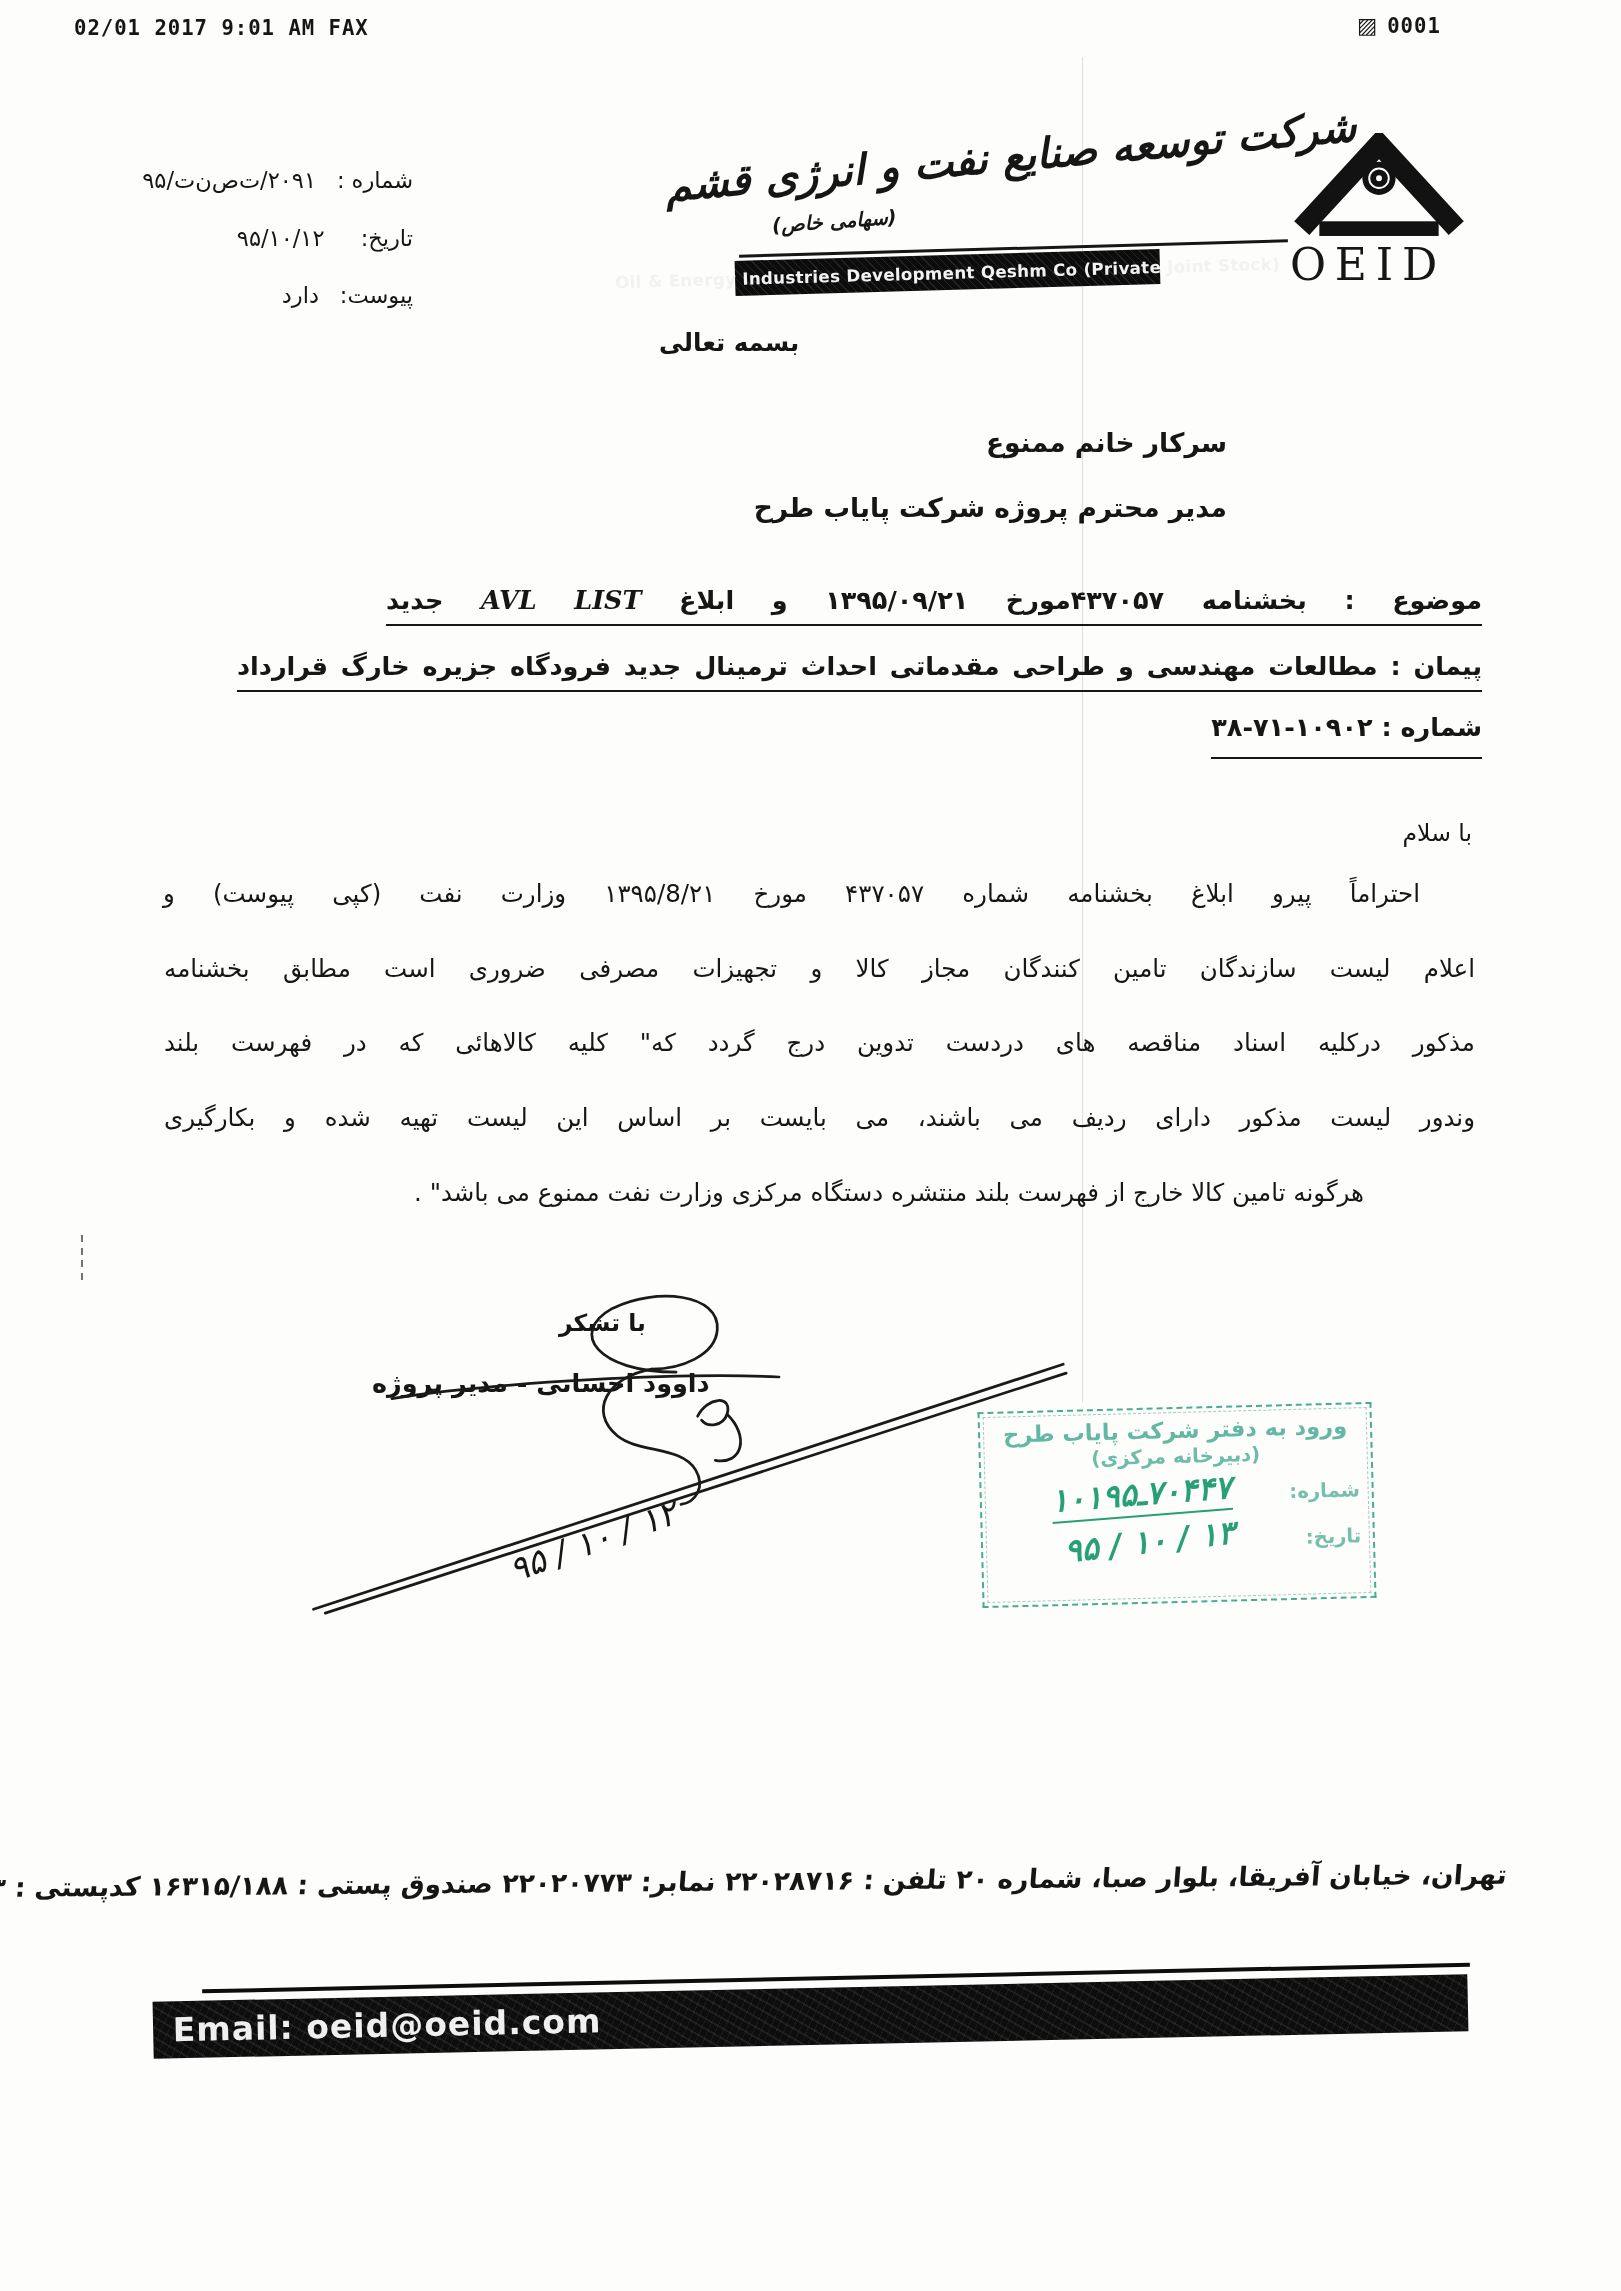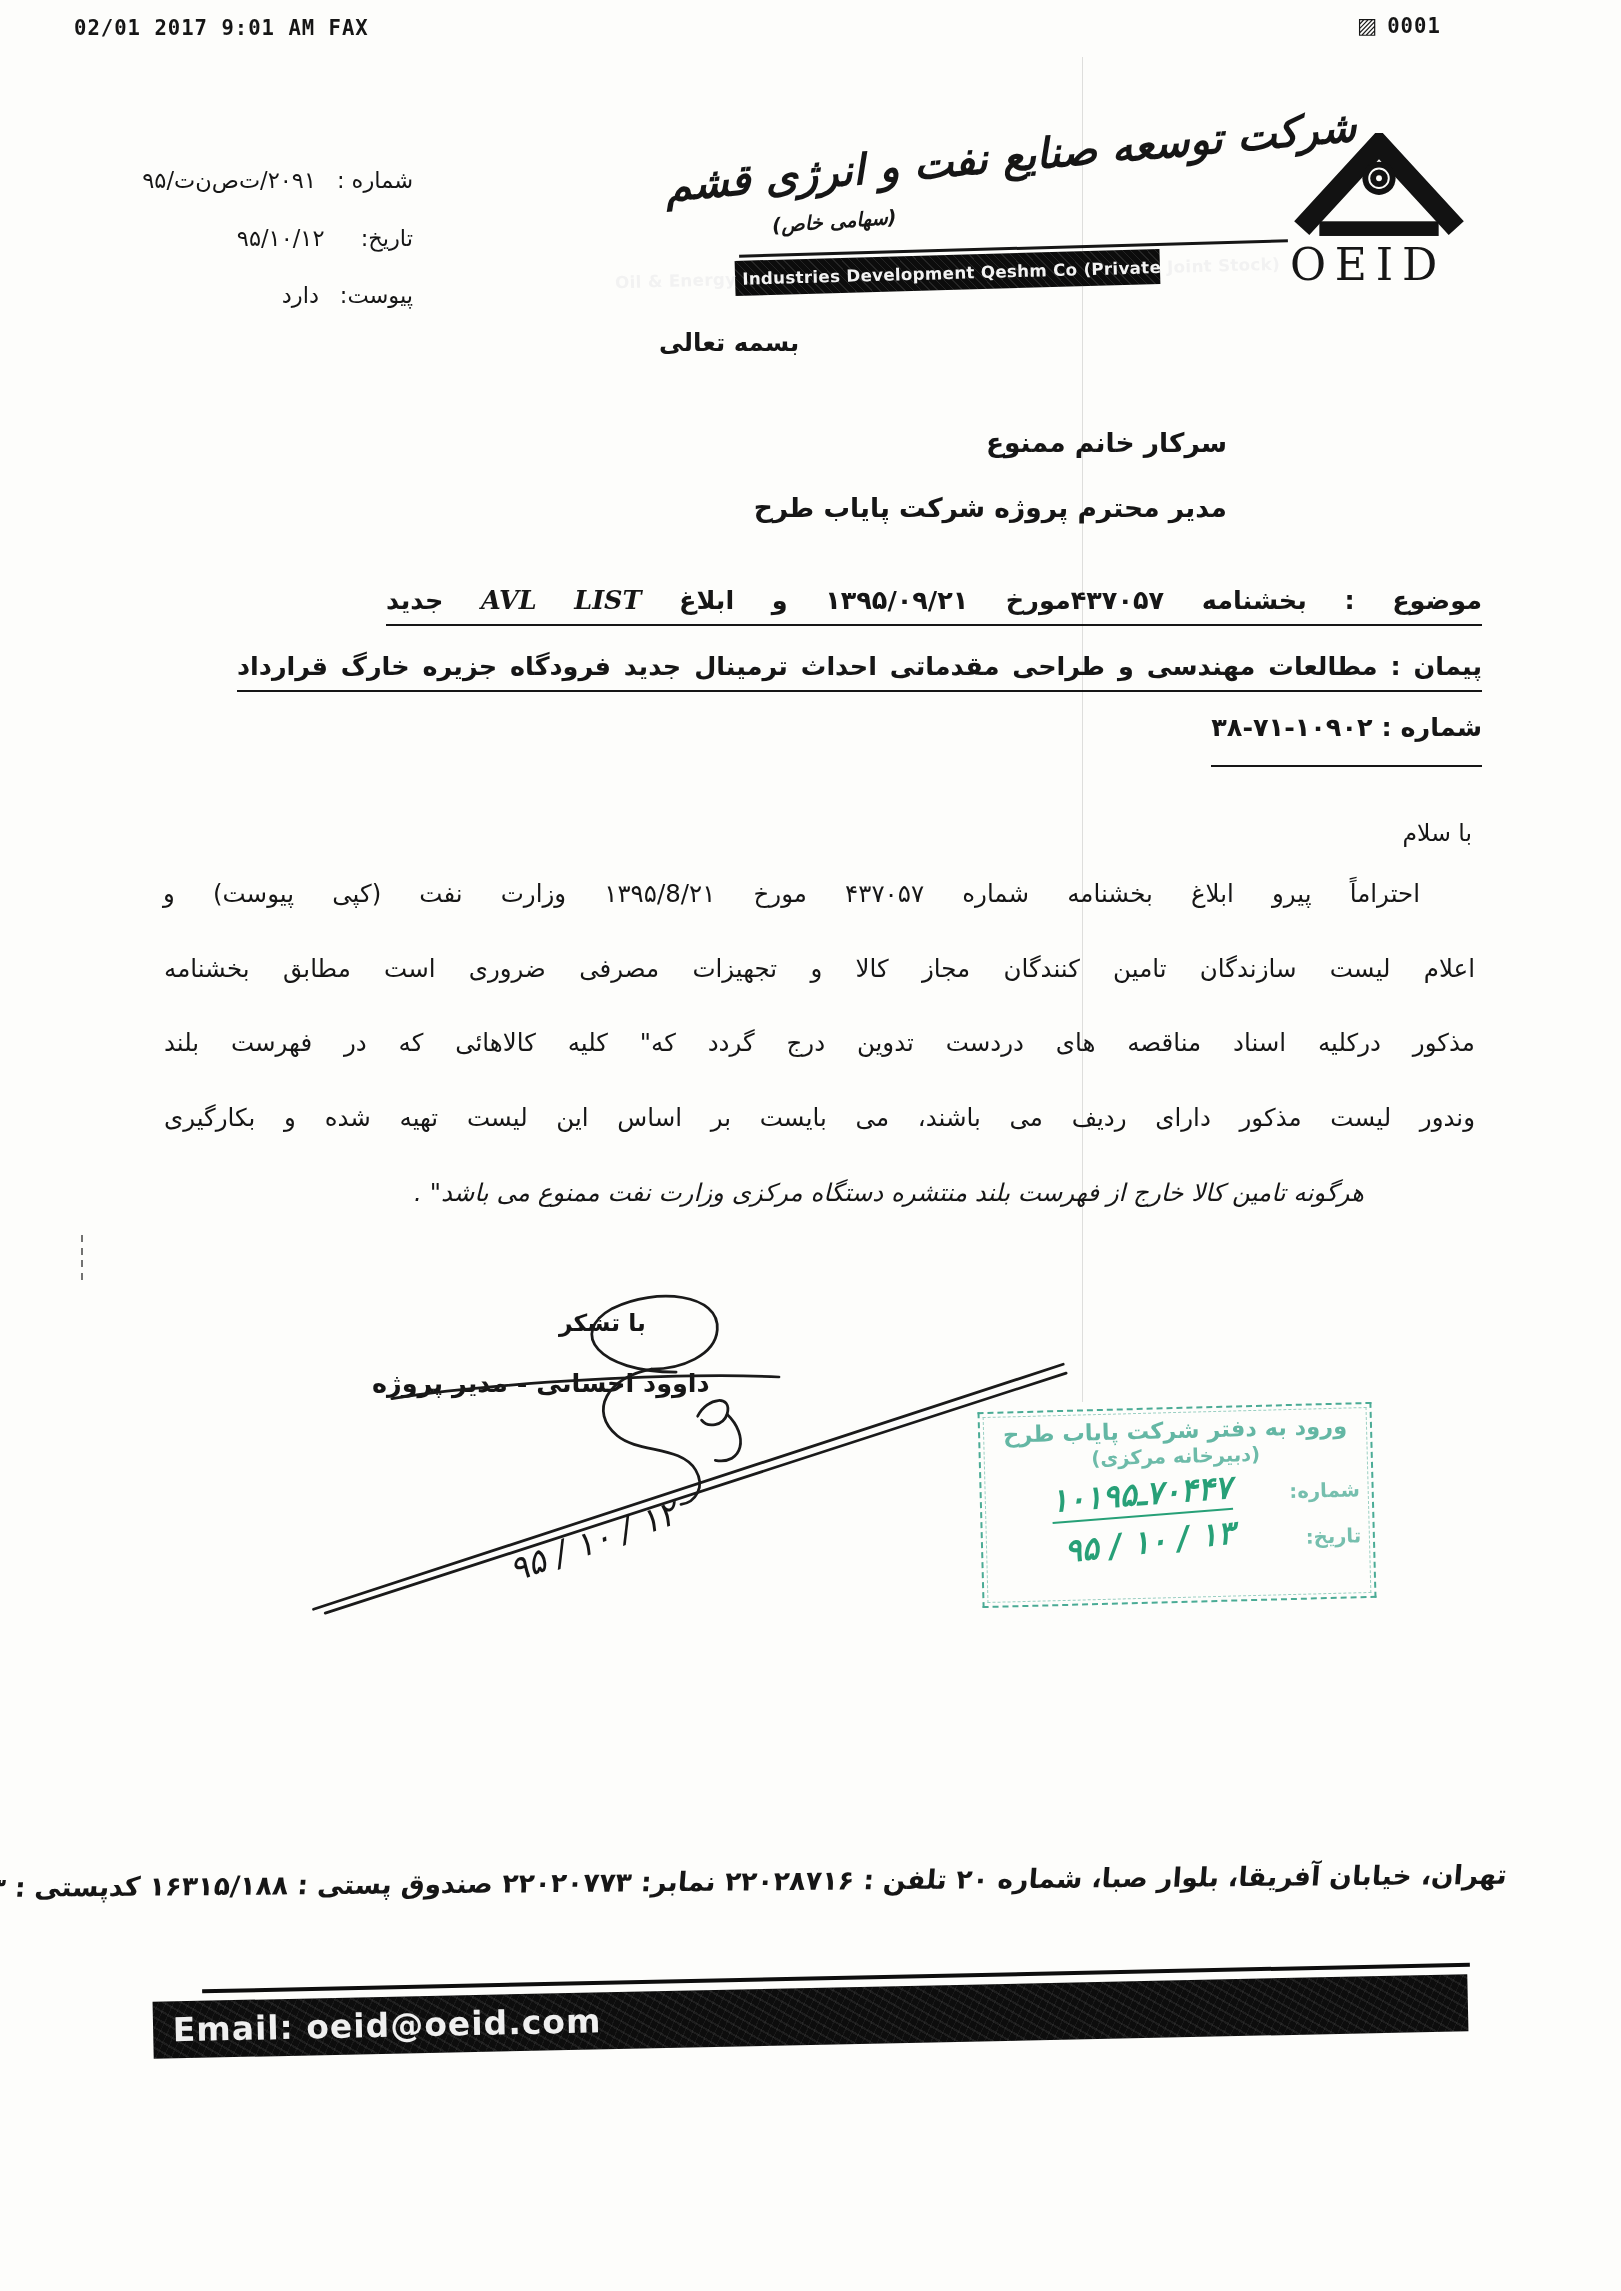--- a/index.html
+++ b/index.html
@@ -41,25 +41,25 @@
   .meta-row{right:1208px;font-size:22.5px;white-space:nowrap;}
   .meta-row .val{margin-inline-start:13.7px;}
   .meta-row.gap .val{margin-inline-start:29px;}
   
   .invocation{left:659px;top:328px;font-size:24.5px;font-weight:bold;}
   .recip{right:394px;font-size:26.5px;font-weight:bold;white-space:nowrap;}
   .subj{right:139px;font-size:25.5px;font-weight:bold;
         text-align:justify;text-align-last:justify;
         border-bottom:2.5px solid var(--ink);padding-bottom:8.8px;}
   .subj3{right:139px;font-size:25.5px;font-weight:bold;white-space:nowrap;}
-  .uline{border-bottom:2.5px solid var(--ink);padding-bottom:23px;display:inline-block;}
+  .uline{border-bottom:2.5px solid var(--ink);padding-bottom:15px;display:inline-block;}
   .latin{font-family:"DejaVu Serif",serif;font-style:italic;font-weight:bold;}
   .salutation{right:149px;top:819px;font-size:23.5px;}
   .bodyline{font-size:24.5px;text-align:justify;text-align-last:justify;white-space:nowrap;}
-  .bodyline.short{text-align-last:right;font-style:italic;}
+  .bodyline.short{text-align-last:right;}
   
   .closing{left:559px;top:1309px;font-size:23.5px;font-weight:bold;}
   .sig-name{left:372px;top:1368px;font-size:25.5px;font-weight:bold;white-space:nowrap;}
   .sig-date{left:505px;top:1521px;font-size:34px;font-style:italic;transform:rotate(-20deg);white-space:nowrap;}
   
   .stamp{
     left:980px;top:1407px;width:394px;height:196px;transform:rotate(-1.5deg);
     border:2.9px dashed var(--stamp-teal);padding:7.8px 11.8px;color:var(--stamp-teal);
   }
   .stamp::before{content:"";position:absolute;inset:2.9px;border:1px dashed var(--stamp-teal);opacity:.55;pointer-events:none;}

